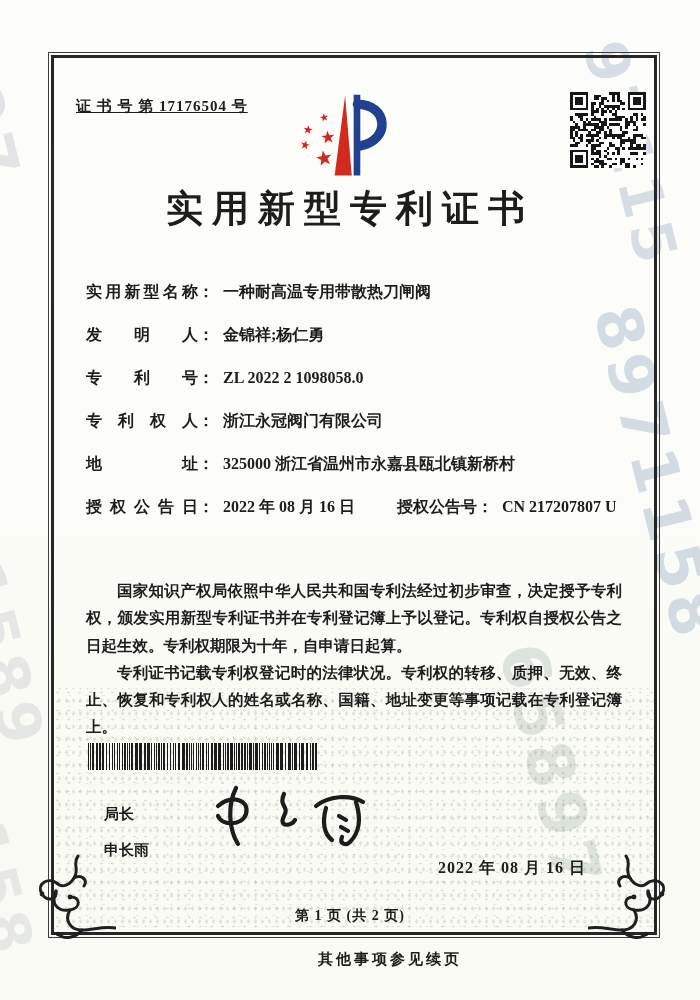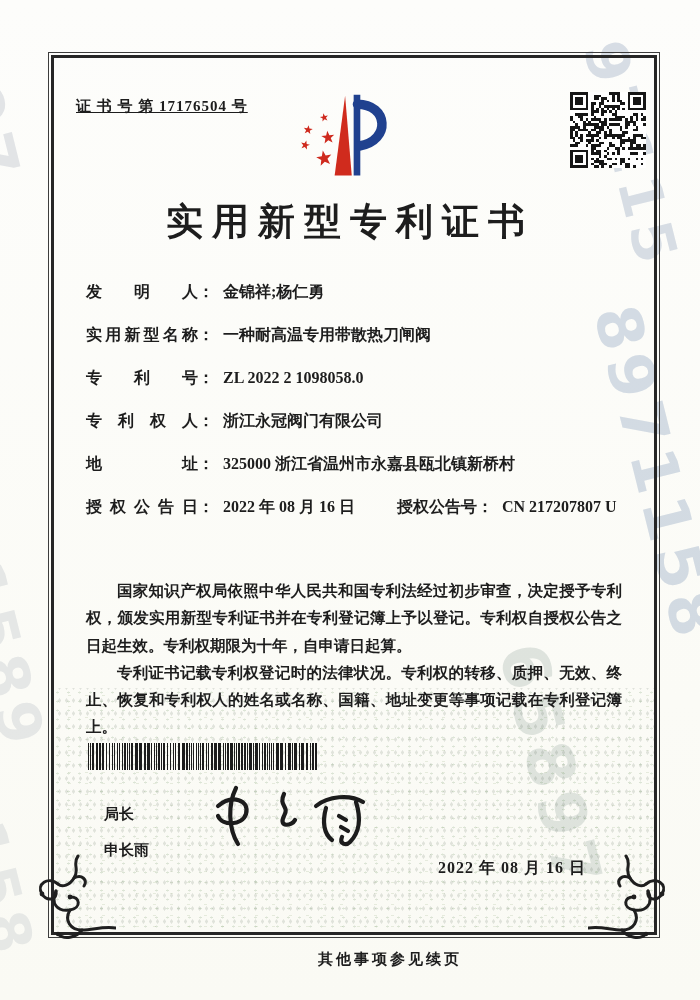--- a/index.html
+++ b/index.html
@@ -22,21 +22,21 @@
     background-size:11px 9px,7px 13px,17px 11px;background-position:0 0,4px 6px,9px 2px;}
   
   .frame{position:absolute;left:48px;top:52px;width:610px;height:884px;border:1px solid #3d3d3d;}
   .frame::after{content:"";position:absolute;inset:2px;border:3px solid #262626;}
   .ornament{position:absolute;z-index:2;}
   .orn-left{left:20px;top:854px;}
   .orn-right{left:588px;top:854px;transform:scaleX(-1);}
   .cert-no{position:absolute;left:76px;top:97px;font-size:15px;font-weight:700;letter-spacing:1px;text-decoration:underline;}
   .logo{position:absolute;left:280px;top:90px;}
   .qr{position:absolute;left:570px;top:92px;}
-  .title{position:absolute;left:0;top:197px;width:100%;text-align:center;font-size:37px;font-weight:700;letter-spacing:9px;}
+  .title{position:absolute;left:0;top:184px;width:100%;text-align:center;font-size:37px;font-weight:700;letter-spacing:9px;}
   .fields{position:absolute;left:86px;top:282px;width:536px;font-size:16px;font-weight:700;}
   .frow{margin-bottom:16px;height:27px;white-space:nowrap;}
   .flabel{display:inline-block;width:112px;text-align:justify;text-align-last:justify;vertical-align:top;}
   .fvalue{margin-left:9px;}
   .flabel2{margin-left:42px;}
   .paras{position:absolute;left:86px;top:577px;width:536px;font-size:15.5px;line-height:1.76;font-weight:700;text-align:justify;}
   .paras p{margin:0;text-indent:2em;}
   .barcode{position:absolute;left:88px;top:743px;}
   .director{position:absolute;left:104px;top:796px;font-size:15px;font-weight:700;line-height:36px;}
   .signature{position:absolute;left:198px;top:776px;}
@@ -112,24 +112,24 @@
       <path fill-rule="evenodd" d="M0,22h7v7h-7z M1,23v5h5v-5z"></path>
         <rect x="2" y="24" width="3" height="3"></rect>
       <path id="qr-cells" d="M15,0h1v1h-1zM16,0h1v1h-1zM17,0h1v1h-1zM18,0h1v1h-1zM9,1h1v1h-1zM10,1h1v1h-1zM11,1h1v1h-1zM16,1h1v1h-1zM18,1h1v1h-1zM9,2h1v1h-1zM10,2h1v1h-1zM12,2h1v1h-1zM13,2h1v1h-1zM16,2h1v1h-1zM18,2h1v1h-1zM12,3h1v1h-1zM14,3h1v1h-1zM16,3h1v1h-1zM18,3h1v1h-1zM19,3h1v1h-1zM8,4h1v1h-1zM9,4h1v1h-1zM11,4h1v1h-1zM12,4h1v1h-1zM19,4h1v1h-1zM20,4h1v1h-1zM8,5h1v1h-1zM11,5h1v1h-1zM13,5h1v1h-1zM14,5h1v1h-1zM15,5h1v1h-1zM16,5h1v1h-1zM17,5h1v1h-1zM18,5h1v1h-1zM8,6h1v1h-1zM10,6h1v1h-1zM12,6h1v1h-1zM14,6h1v1h-1zM16,6h1v1h-1zM18,6h1v1h-1zM20,6h1v1h-1zM8,7h1v1h-1zM9,7h1v1h-1zM10,7h1v1h-1zM12,7h1v1h-1zM13,7h1v1h-1zM15,7h1v1h-1zM17,7h1v1h-1zM2,8h1v1h-1zM3,8h1v1h-1zM4,8h1v1h-1zM5,8h1v1h-1zM6,8h1v1h-1zM8,8h1v1h-1zM12,8h1v1h-1zM16,8h1v1h-1zM17,8h1v1h-1zM24,8h1v1h-1zM25,8h1v1h-1zM27,8h1v1h-1zM0,9h1v1h-1zM3,9h1v1h-1zM4,9h1v1h-1zM9,9h1v1h-1zM17,9h1v1h-1zM18,9h1v1h-1zM19,9h1v1h-1zM20,9h1v1h-1zM23,9h1v1h-1zM25,9h1v1h-1zM28,9h1v1h-1zM0,10h1v1h-1zM4,10h1v1h-1zM6,10h1v1h-1zM8,10h1v1h-1zM9,10h1v1h-1zM10,10h1v1h-1zM11,10h1v1h-1zM13,10h1v1h-1zM15,10h1v1h-1zM16,10h1v1h-1zM17,10h1v1h-1zM18,10h1v1h-1zM19,10h1v1h-1zM21,10h1v1h-1zM23,10h1v1h-1zM25,10h1v1h-1zM27,10h1v1h-1zM28,10h1v1h-1zM1,11h1v1h-1zM5,11h1v1h-1zM7,11h1v1h-1zM11,11h1v1h-1zM12,11h1v1h-1zM13,11h1v1h-1zM21,11h1v1h-1zM22,11h1v1h-1zM23,11h1v1h-1zM24,11h1v1h-1zM2,12h1v1h-1zM5,12h1v1h-1zM6,12h1v1h-1zM7,12h1v1h-1zM8,12h1v1h-1zM9,12h1v1h-1zM10,12h1v1h-1zM12,12h1v1h-1zM13,12h1v1h-1zM15,12h1v1h-1zM16,12h1v1h-1zM17,12h1v1h-1zM18,12h1v1h-1zM21,12h1v1h-1zM22,12h1v1h-1zM24,12h1v1h-1zM28,12h1v1h-1zM0,13h1v1h-1zM1,13h1v1h-1zM2,13h1v1h-1zM3,13h1v1h-1zM5,13h1v1h-1zM9,13h1v1h-1zM10,13h1v1h-1zM11,13h1v1h-1zM12,13h1v1h-1zM14,13h1v1h-1zM19,13h1v1h-1zM21,13h1v1h-1zM25,13h1v1h-1zM0,14h1v1h-1zM1,14h1v1h-1zM3,14h1v1h-1zM4,14h1v1h-1zM5,14h1v1h-1zM6,14h1v1h-1zM8,14h1v1h-1zM9,14h1v1h-1zM11,14h1v1h-1zM12,14h1v1h-1zM15,14h1v1h-1zM19,14h1v1h-1zM24,14h1v1h-1zM25,14h1v1h-1zM0,15h1v1h-1zM2,15h1v1h-1zM7,15h1v1h-1zM10,15h1v1h-1zM11,15h1v1h-1zM13,15h1v1h-1zM15,15h1v1h-1zM20,15h1v1h-1zM21,15h1v1h-1zM0,16h1v1h-1zM2,16h1v1h-1zM4,16h1v1h-1zM6,16h1v1h-1zM7,16h1v1h-1zM8,16h1v1h-1zM9,16h1v1h-1zM10,16h1v1h-1zM13,16h1v1h-1zM14,16h1v1h-1zM15,16h1v1h-1zM16,16h1v1h-1zM17,16h1v1h-1zM18,16h1v1h-1zM19,16h1v1h-1zM20,16h1v1h-1zM24,16h1v1h-1zM25,16h1v1h-1zM26,16h1v1h-1zM27,16h1v1h-1zM0,17h1v1h-1zM1,17h1v1h-1zM3,17h1v1h-1zM4,17h1v1h-1zM8,17h1v1h-1zM11,17h1v1h-1zM13,17h1v1h-1zM16,17h1v1h-1zM18,17h1v1h-1zM19,17h1v1h-1zM22,17h1v1h-1zM24,17h1v1h-1zM27,17h1v1h-1zM28,17h1v1h-1zM1,18h1v1h-1zM4,18h1v1h-1zM6,18h1v1h-1zM7,18h1v1h-1zM8,18h1v1h-1zM10,18h1v1h-1zM19,18h1v1h-1zM20,18h1v1h-1zM21,18h1v1h-1zM22,18h1v1h-1zM23,18h1v1h-1zM24,18h1v1h-1zM2,19h1v1h-1zM3,19h1v1h-1zM7,19h1v1h-1zM11,19h1v1h-1zM12,19h1v1h-1zM15,19h1v1h-1zM19,19h1v1h-1zM20,19h1v1h-1zM23,19h1v1h-1zM24,19h1v1h-1zM0,20h1v1h-1zM1,20h1v1h-1zM2,20h1v1h-1zM6,20h1v1h-1zM8,20h1v1h-1zM9,20h1v1h-1zM10,20h1v1h-1zM11,20h1v1h-1zM15,20h1v1h-1zM16,20h1v1h-1zM19,20h1v1h-1zM23,20h1v1h-1zM25,20h1v1h-1zM26,20h1v1h-1zM28,20h1v1h-1zM8,21h1v1h-1zM9,21h1v1h-1zM14,21h1v1h-1zM17,21h1v1h-1zM18,21h1v1h-1zM20,21h1v1h-1zM22,21h1v1h-1zM23,21h1v1h-1zM24,21h1v1h-1zM25,21h1v1h-1zM26,21h1v1h-1zM27,21h1v1h-1zM28,21h1v1h-1zM8,22h1v1h-1zM10,22h1v1h-1zM11,22h1v1h-1zM13,22h1v1h-1zM18,22h1v1h-1zM8,23h1v1h-1zM9,23h1v1h-1zM10,23h1v1h-1zM11,23h1v1h-1zM14,23h1v1h-1zM16,23h1v1h-1zM18,23h1v1h-1zM23,23h1v1h-1zM24,23h1v1h-1zM25,23h1v1h-1zM28,23h1v1h-1zM11,24h1v1h-1zM13,24h1v1h-1zM8,25h1v1h-1zM10,25h1v1h-1zM14,25h1v1h-1zM15,25h1v1h-1zM17,25h1v1h-1zM19,25h1v1h-1zM20,25h1v1h-1zM22,25h1v1h-1zM25,25h1v1h-1zM27,25h1v1h-1zM9,26h1v1h-1zM10,26h1v1h-1zM11,26h1v1h-1zM12,26h1v1h-1zM19,26h1v1h-1zM20,26h1v1h-1zM8,27h1v1h-1zM11,27h1v1h-1zM12,27h1v1h-1zM13,27h1v1h-1zM16,27h1v1h-1zM17,27h1v1h-1zM19,27h1v1h-1zM21,27h1v1h-1zM22,27h1v1h-1zM27,27h1v1h-1zM9,28h1v1h-1zM10,28h1v1h-1zM12,28h1v1h-1zM15,28h1v1h-1zM21,28h1v1h-1zM22,28h1v1h-1zM24,28h1v1h-1z"></path>
     </g>
   </svg>
 
   <div class="title">实用新型专利证书</div>
 
   <div class="fields">
     <div class="frow">
+      <span class="flabel">实用新型名称</span><span>：</span><span class="fvalue">一种耐高温专用带散热刀闸阀</span>
+    </div>
+    <div class="frow">
       <span class="flabel">发明人</span><span>：</span><span class="fvalue">金锦祥;杨仁勇</span>
-    </div>
-    <div class="frow">
-      <span class="flabel">实用新型名称</span><span>：</span><span class="fvalue">一种耐高温专用带散热刀闸阀</span>
     </div>
     <div class="frow">
       <span class="flabel">专利号</span><span>：</span><span class="fvalue">ZL 2022 2 1098058.0</span>
     </div>
     <div class="frow">
       <span class="flabel">专利权人</span><span>：</span><span class="fvalue">浙江永冠阀门有限公司</span>
     </div>
     <div class="frow">
       <span class="flabel">地址</span><span>：</span><span class="fvalue">325000 浙江省温州市永嘉县瓯北镇新桥村</span>
     </div>
@@ -238,15 +238,16 @@
       <path d="M86,18 C80,30 92,30 86,40 C80,52 94,50 97,44"></path>
       <path d="M118,30 C130,20 152,18 165,26"></path>
       <path d="M128,32 C124,46 126,58 134,64"></path>
       <path d="M158,26 C163,42 162,56 152,66 C148,70 141,68 144,61"></path>
       <path d="M141,40 l7,4"></path>
       <path d="M143,51 l7,4"></path>
     </g>
   </svg>
 
   <div class="issue-date">2022 年 08 月 16 日</div>
+  <div class="pageno">第 1 页 (共 2 页)</div>
   <div class="footer-note">其他事项参见续页</div>
 
 </div>
 
 </body></html>

